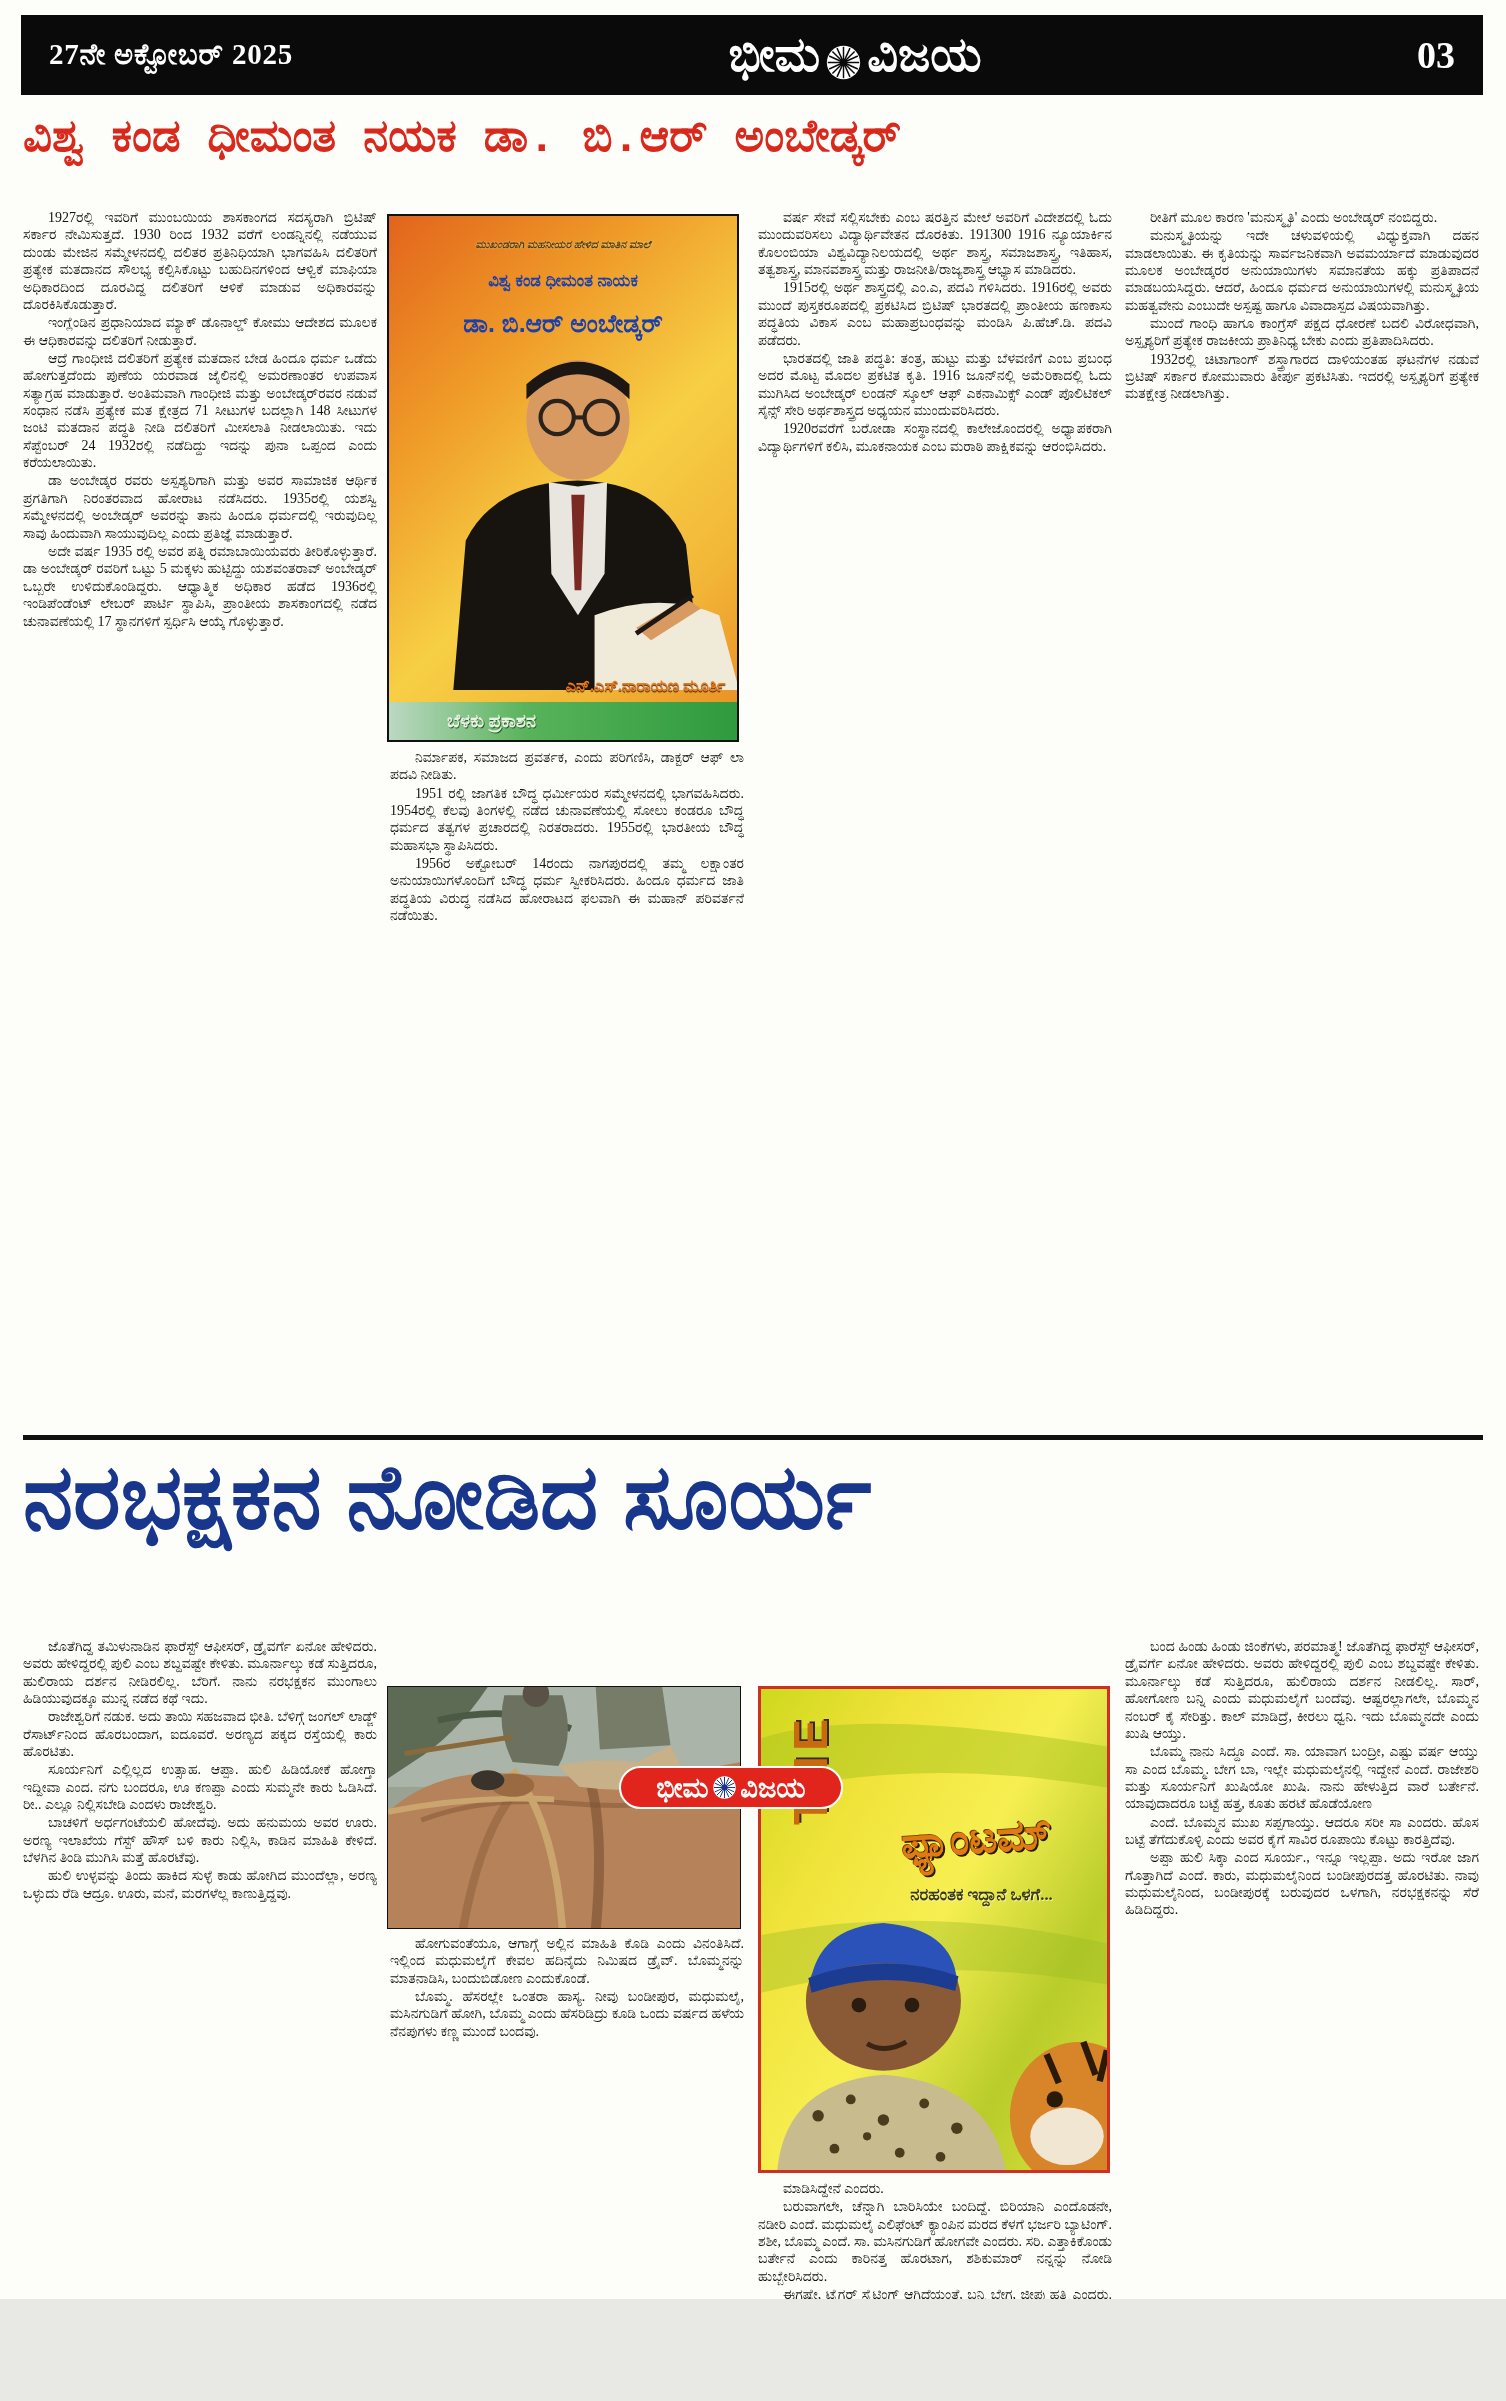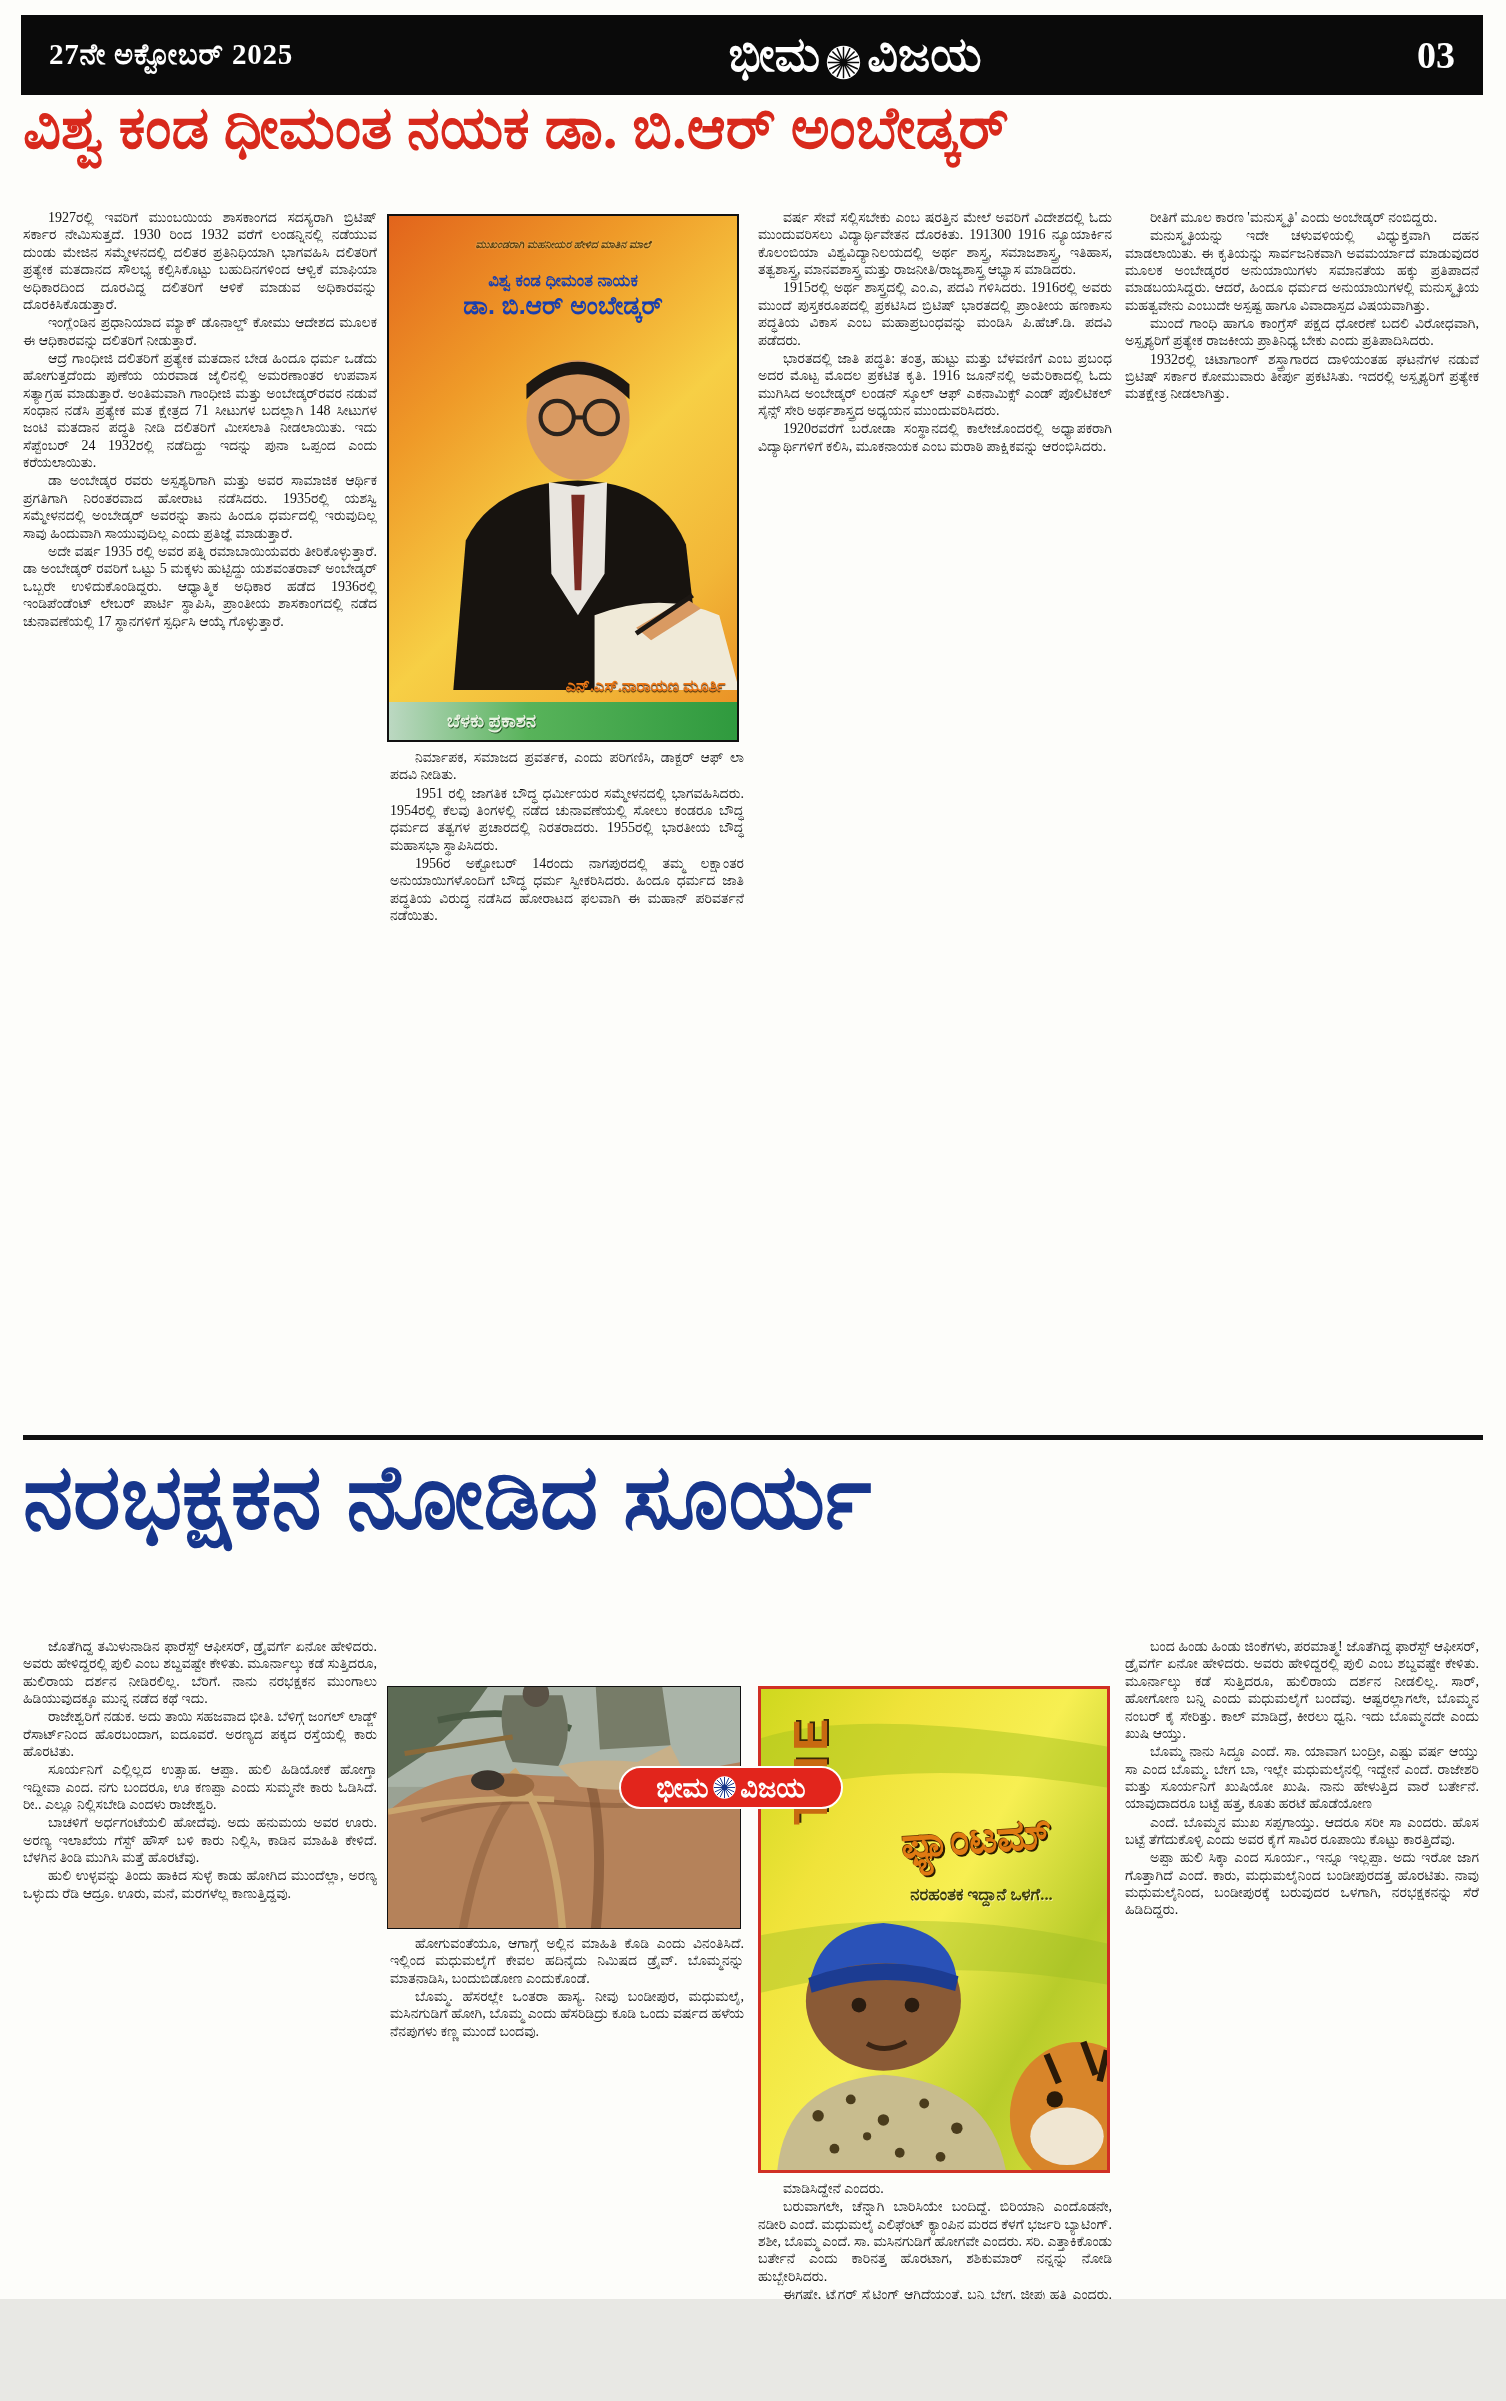--- a/index.html
+++ b/index.html
@@ -16,23 +16,23 @@
     background:#0a0a0a;color:#fff;
     display:flex;align-items:center;justify-content:space-between;
     padding:0 28px;box-sizing:border-box;
   }
   .header-date{font-size:29px;font-weight:700;letter-spacing:0.8px;}
   .masthead{display:flex;align-items:center;gap:5px;font-size:48px;font-weight:700;}
   .masthead .wheel{width:37px;height:37px;display:inline-block;}
   .page-number{font-size:38px;font-weight:700;font-family:"Liberation Serif",serif;}
   
   .headline-1{
-    position:absolute;left:23px;top:98px;width:1462px;
-    font-size:59px;line-height:1.05;font-weight:700;color:#d8291c;
-    white-space:nowrap;font-family:Liberation Serif, serif;
+    position:absolute;left:23px;top:116px;width:1462px;
+    font-size:45px;line-height:1.05;font-weight:700;color:#d8291c;
+    white-space:nowrap;font-family:Liberation Mono, monospace;
   }
   .divider-rule{position:absolute;left:23px;top:1435px;width:1460px;height:5px;background:#111;}
   .headline-2{
     position:absolute;left:23px;top:1452px;width:1462px;
     font-size:90px;line-height:1.0;font-weight:700;color:#17368c;
     white-space:nowrap;font-family:"Liberation Sans",sans-serif;
   }
   
   .col{
     position:absolute;width:354px;overflow:hidden;
@@ -58,21 +58,21 @@
   .cover-top-line{
     position:absolute;left:0;right:0;top:21.6px;text-align:center;
     font-size:10.8px;color:#5a3a08;font-style:italic;font-weight:700;
     text-shadow:0 0 1.7px #f6e6a0;
   }
   .cover-title{
     position:absolute;left:0;right:0;top:55px;text-align:center;
     color:#1a3fae;font-weight:700;font-family:"Liberation Sans",sans-serif;
   }
   .cover-title .t1{font-size:16.6px;display:block;}
-  .cover-title .t2{font-size:25px;display:block;margin-top:0;}
+  .cover-title .t2{font-size:25px;display:block;margin-top:18px;}
   .cover-portrait{position:absolute;left:0;top:125px;width:100%;height:349px;}
   .cover-author{
     position:absolute;right:11.6px;bottom:45px;font-size:16px;font-weight:700;color:#f07a18;
     text-shadow:0 0.8px 0.8px #3a2a10;
     text-align:center;
   }
   .cover-publisher{
     position:absolute;left:0;right:0;bottom:0;height:38px;
     background:linear-gradient(90deg,#bcd8c2,#58b35a 40%,#2f9a3e);
     display:flex;align-items:center;padding-left:58px;box-sizing:border-box;

